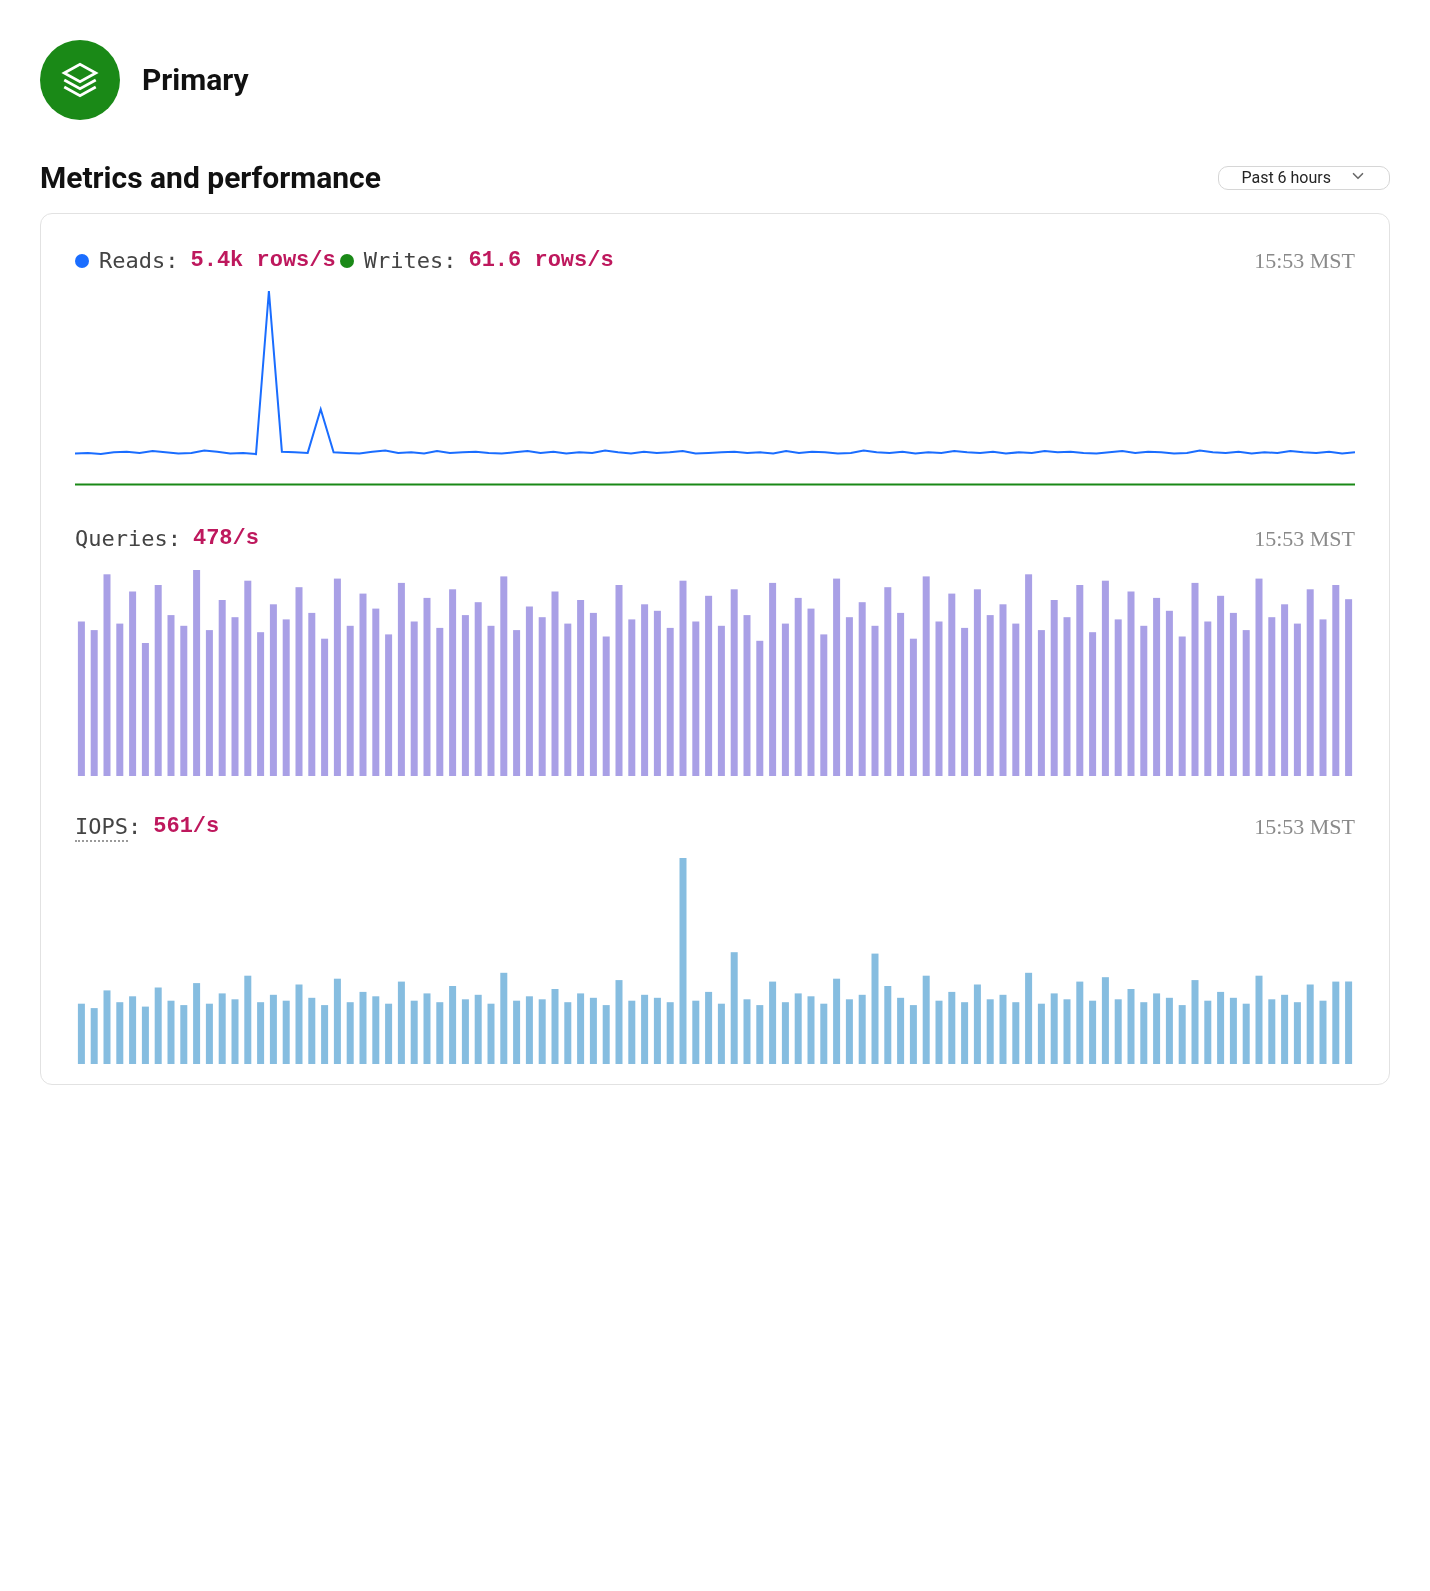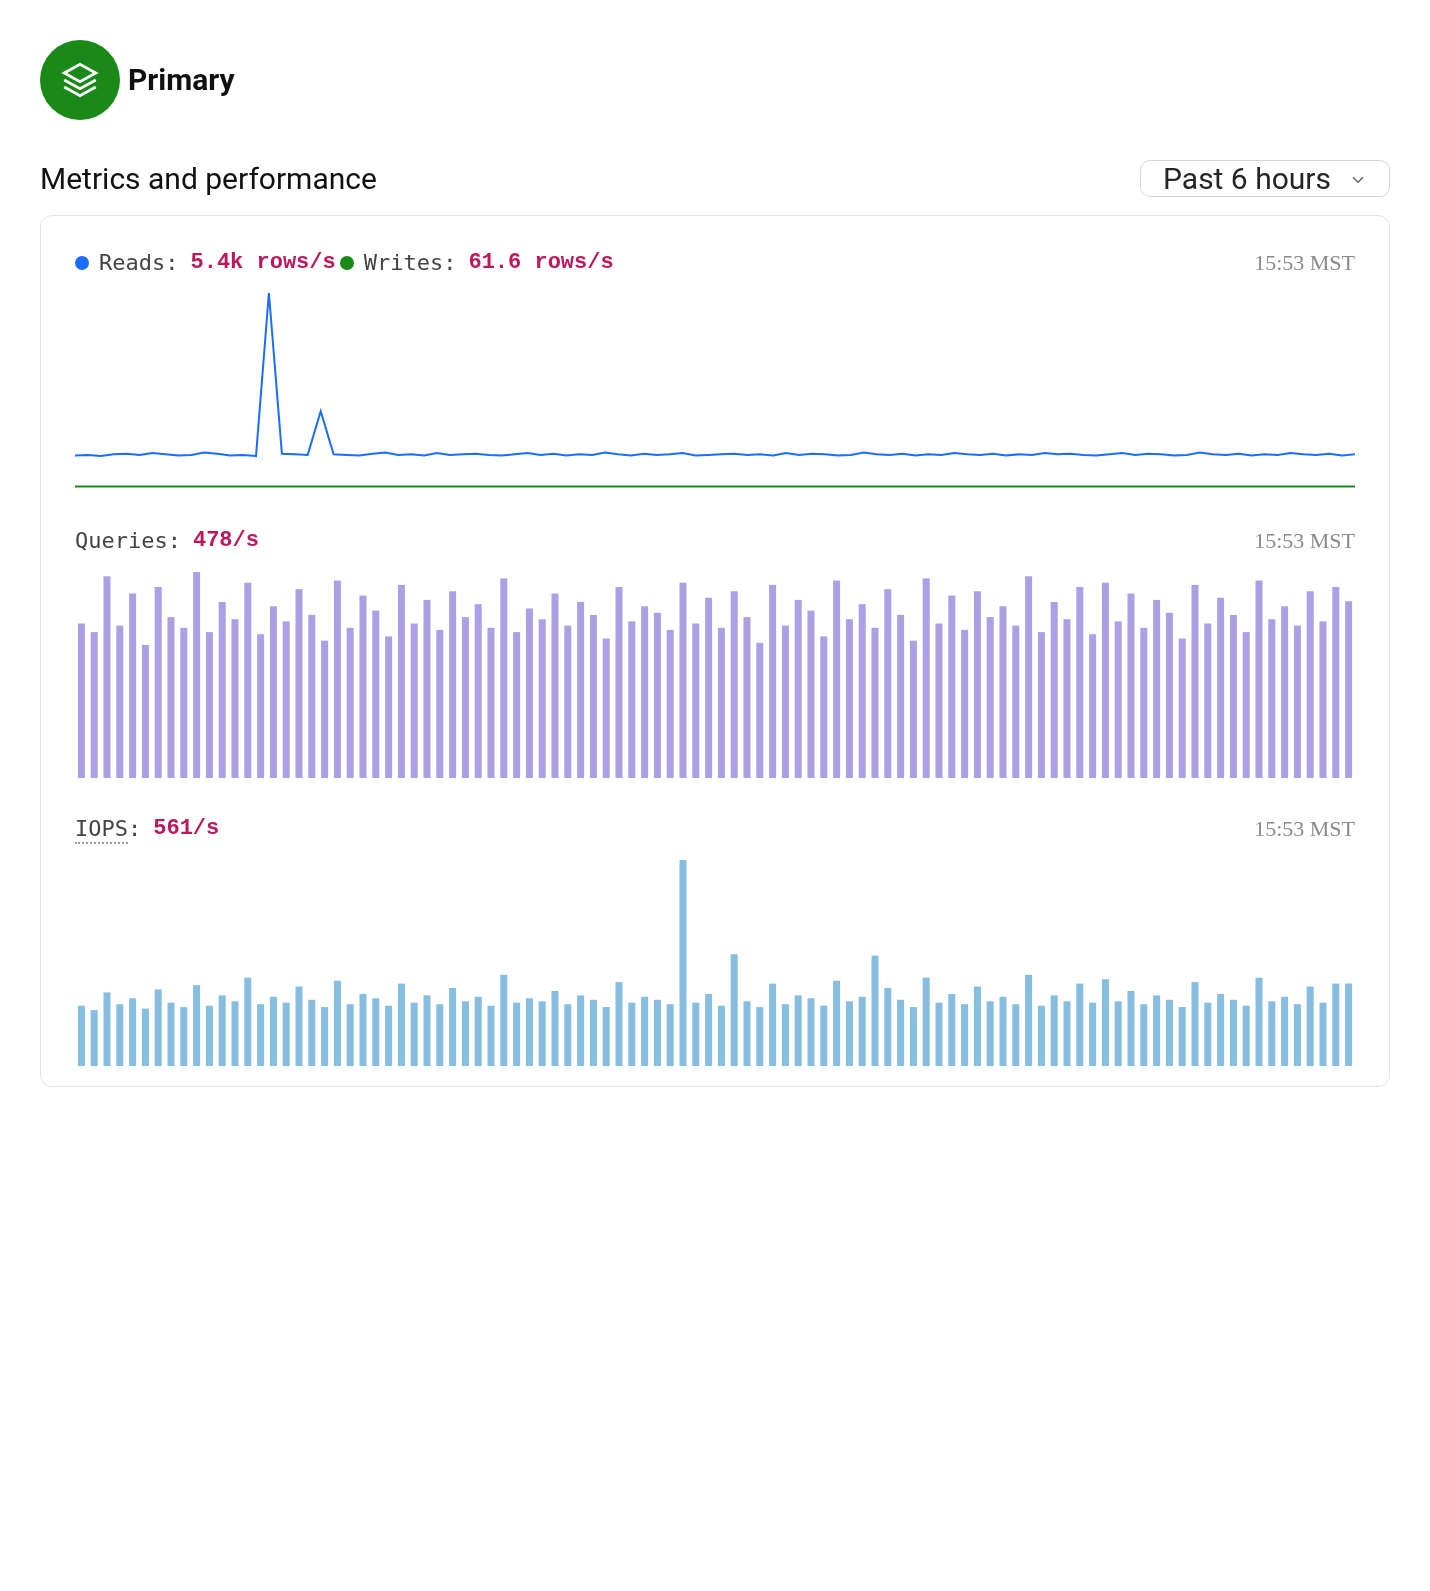--- a/index.html
+++ b/index.html
@@ -6,21 +6,21 @@
   body {
     font-family: -apple-system, BlinkMacSystemFont, "Segoe UI", Roboto, Helvetica, Arial, sans-serif;
     background: #ffffff;
     color: #1a1a1a;
     padding: 40px;
     width: 1430px;
   }
   .header {
     display: flex;
     align-items: center;
-    gap: 8px;
+    gap: 22px;
     margin-bottom: 40px;
   }
   .db-icon {
     width: 80px;
     height: 80px;
     background: #1a8917;
     border-radius: 50%;
     display: flex;
     align-items: center;
     justify-content: center;
@@ -39,31 +39,31 @@
     font-weight: 400;
   }
   .section-row {
     display: flex;
     justify-content: space-between;
     align-items: center;
     margin-bottom: 18px;
   }
   .section-title {
     font-size: 30px;
-    font-weight: 400;
+    font-weight: 700;
     color: #111;
   }
   .time-select {
     display: flex;
     align-items: center;
     gap: 18px;
     border: 1px solid #d6d6d6;
     border-radius: 10px;
     padding: 0 22px;
-    font-size: 30px;
+    font-size: 16px;
     color: #252525;
     background: #fff;
     cursor: pointer;
   }
   .time-select svg { width: 18px; height: 18px; }
   .panel {
     border: 1px solid #e2e2e2;
     border-radius: 12px;
     padding: 34px 34px 20px 34px;
   }

